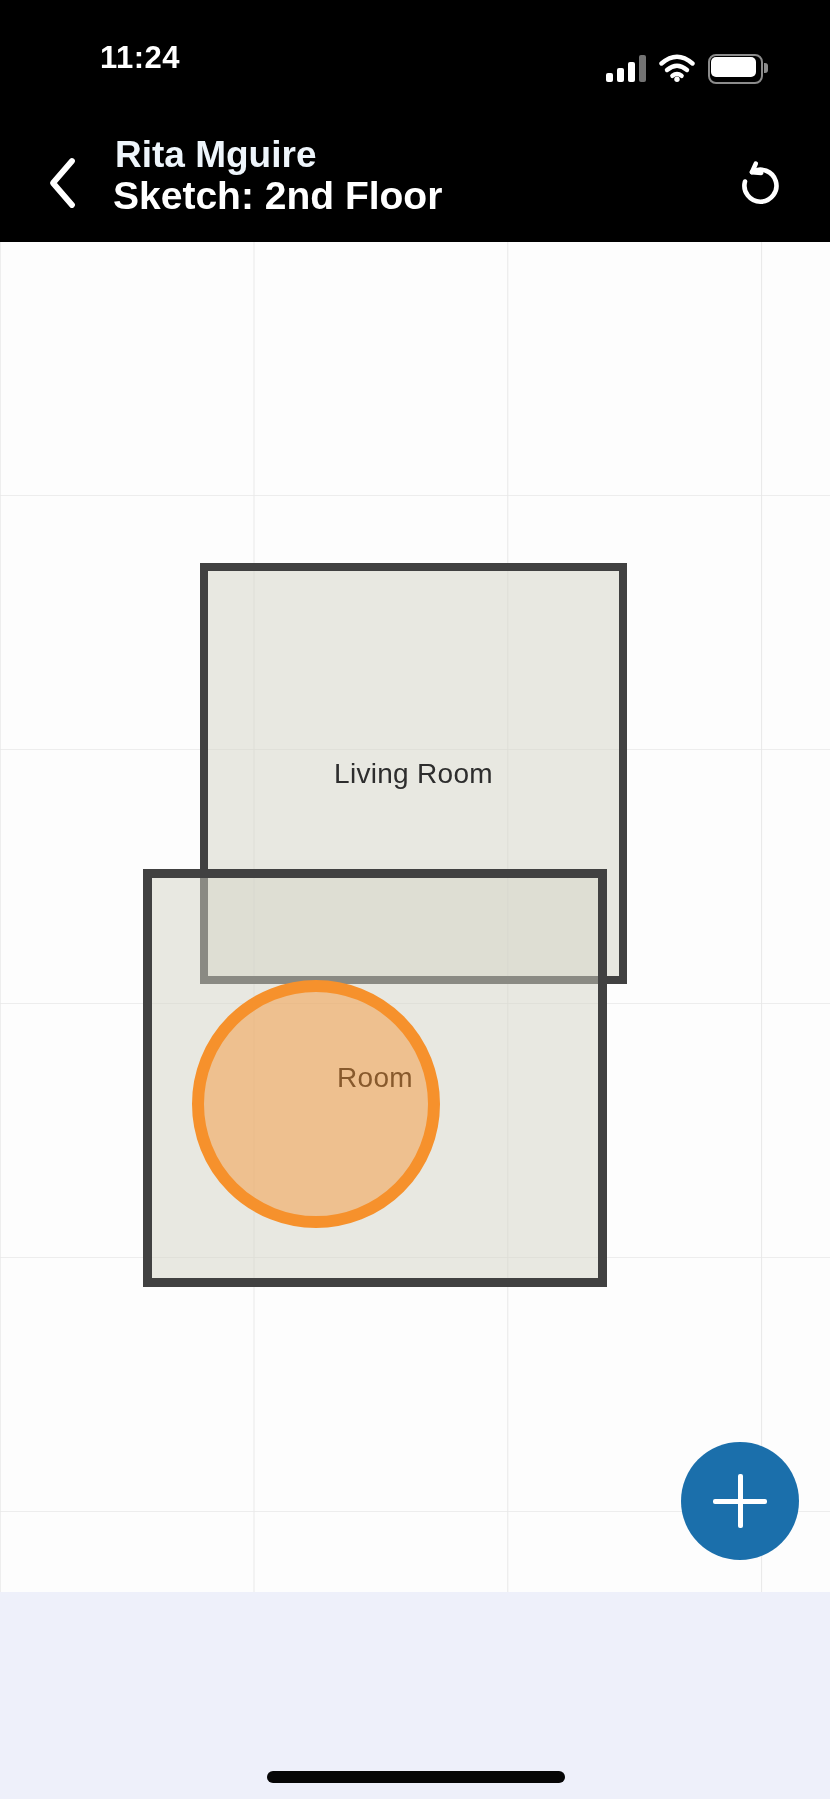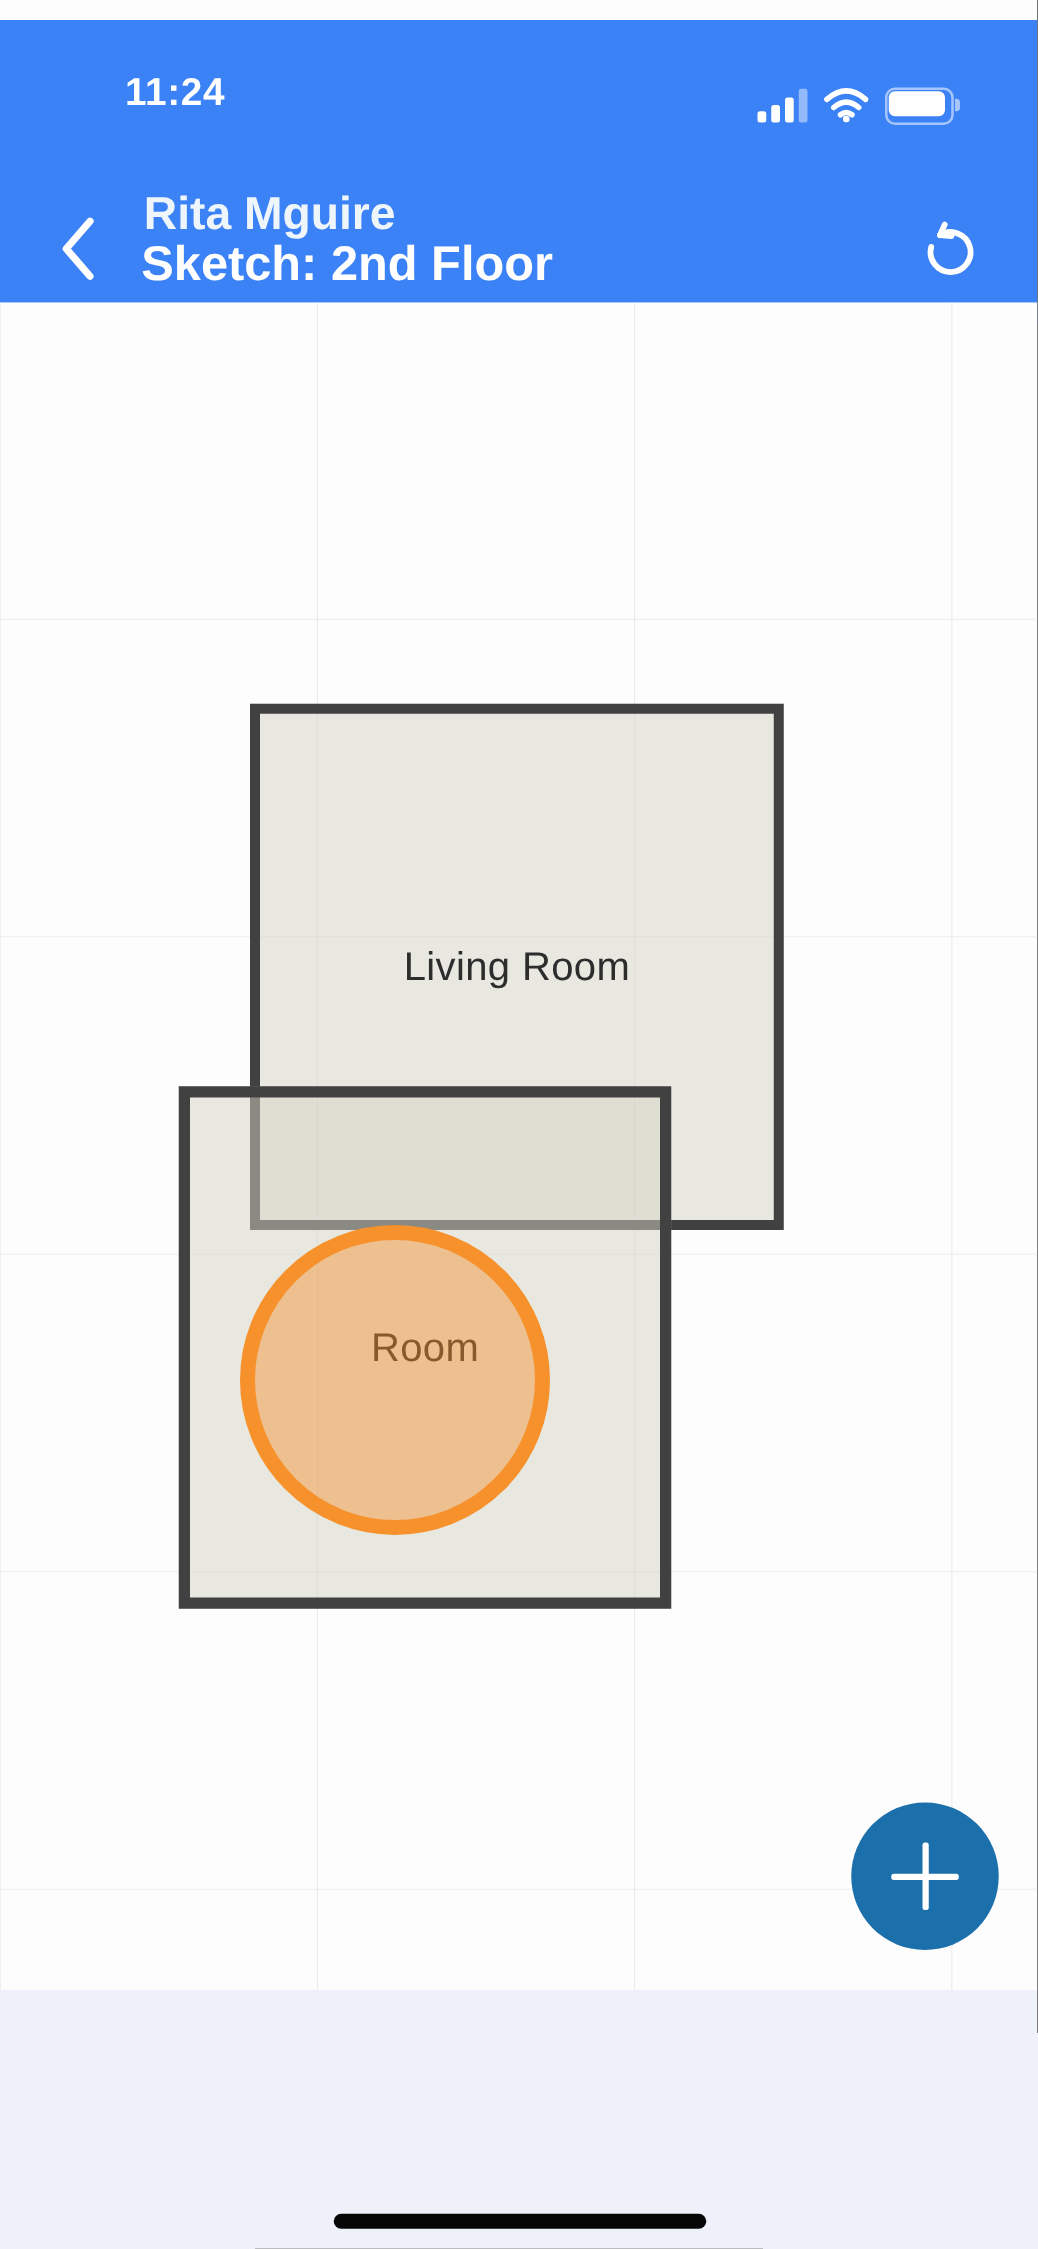--- a/index.html
+++ b/index.html
@@ -2,22 +2,22 @@
 <html><head>
 <meta charset="utf-8">
 <style>
   html,body{margin:0;padding:0;background:#000;}
   .screen{
     position:relative;width:830px;height:1799px;overflow:hidden;
     font-family:"Liberation Sans",sans-serif;background:#fdfdfd;
   }
   
   .header{
-    position:absolute;left:0;top:16px;width:830px;height:242px;
-    background:#3b82f6;color:#fff;
+    position:absolute;left:0;top:0;width:830px;height:242px;
+    background:#000000;color:#fff;
   }
   .time{
     position:absolute;left:100px;top:40px;width:120px;
     font-size:31px;font-weight:700;letter-spacing:.5px;color:#fff;
   }
   .status-icons{position:absolute;right:62px;top:50px;display:flex;align-items:flex-end;gap:13px;height:32px;}
   .signal{display:flex;align-items:flex-end;gap:4px;height:28px;}
   .signal .bar{width:7px;border-radius:2px;background:#fff;}
   .signal .b1{height:9px;}.signal .b2{height:14px;}.signal .b3{height:20px;}
   .signal .b4{height:27px;background:rgba(255,255,255,0.45);}
@@ -38,25 +38,25 @@
     position:absolute;left:0;top:242px;width:830px;height:1350px;
     background-color:#fdfdfd;
     background-image:
       linear-gradient(to right,#e8e8e8 1px,transparent 1px),
       linear-gradient(to bottom,#ededed 1px,transparent 1px);
     background-size:253.8px 254px;
     background-position:253.5px 253px;
   }
   .shape-label{
     position:absolute;inset:0;display:flex;align-items:center;justify-content:center;
-    font-size:32px;color:#2d2d2d;letter-spacing:.3px;
+    font-size:28px;color:#2d2d2d;letter-spacing:.3px;
   }
   .rect-shape{position:absolute;box-sizing:border-box;border:8px solid #414141;background:rgba(212,212,197,0.5);}
   .rect-living{left:200px;top:321px;width:427px;height:421px;z-index:1;}
-  .rect-room{left:143px;top:627px;width:394px;height:418px;border-width:9px;z-index:2;}
+  .rect-room{left:143px;top:627px;width:464px;height:418px;border-width:9px;z-index:2;}
   .circle-shape{
     position:absolute;left:192px;top:738px;width:248px;height:248px;z-index:3;
     box-sizing:border-box;border:12px solid #f6912c;border-radius:50%;
     background:rgba(246,145,44,0.45);
   }
   .fab{
     position:absolute;left:681px;top:1200px;width:118px;height:118px;border-radius:50%;
     background:#1b6fab;display:flex;align-items:center;justify-content:center;
     cursor:pointer;z-index:5;
   }

